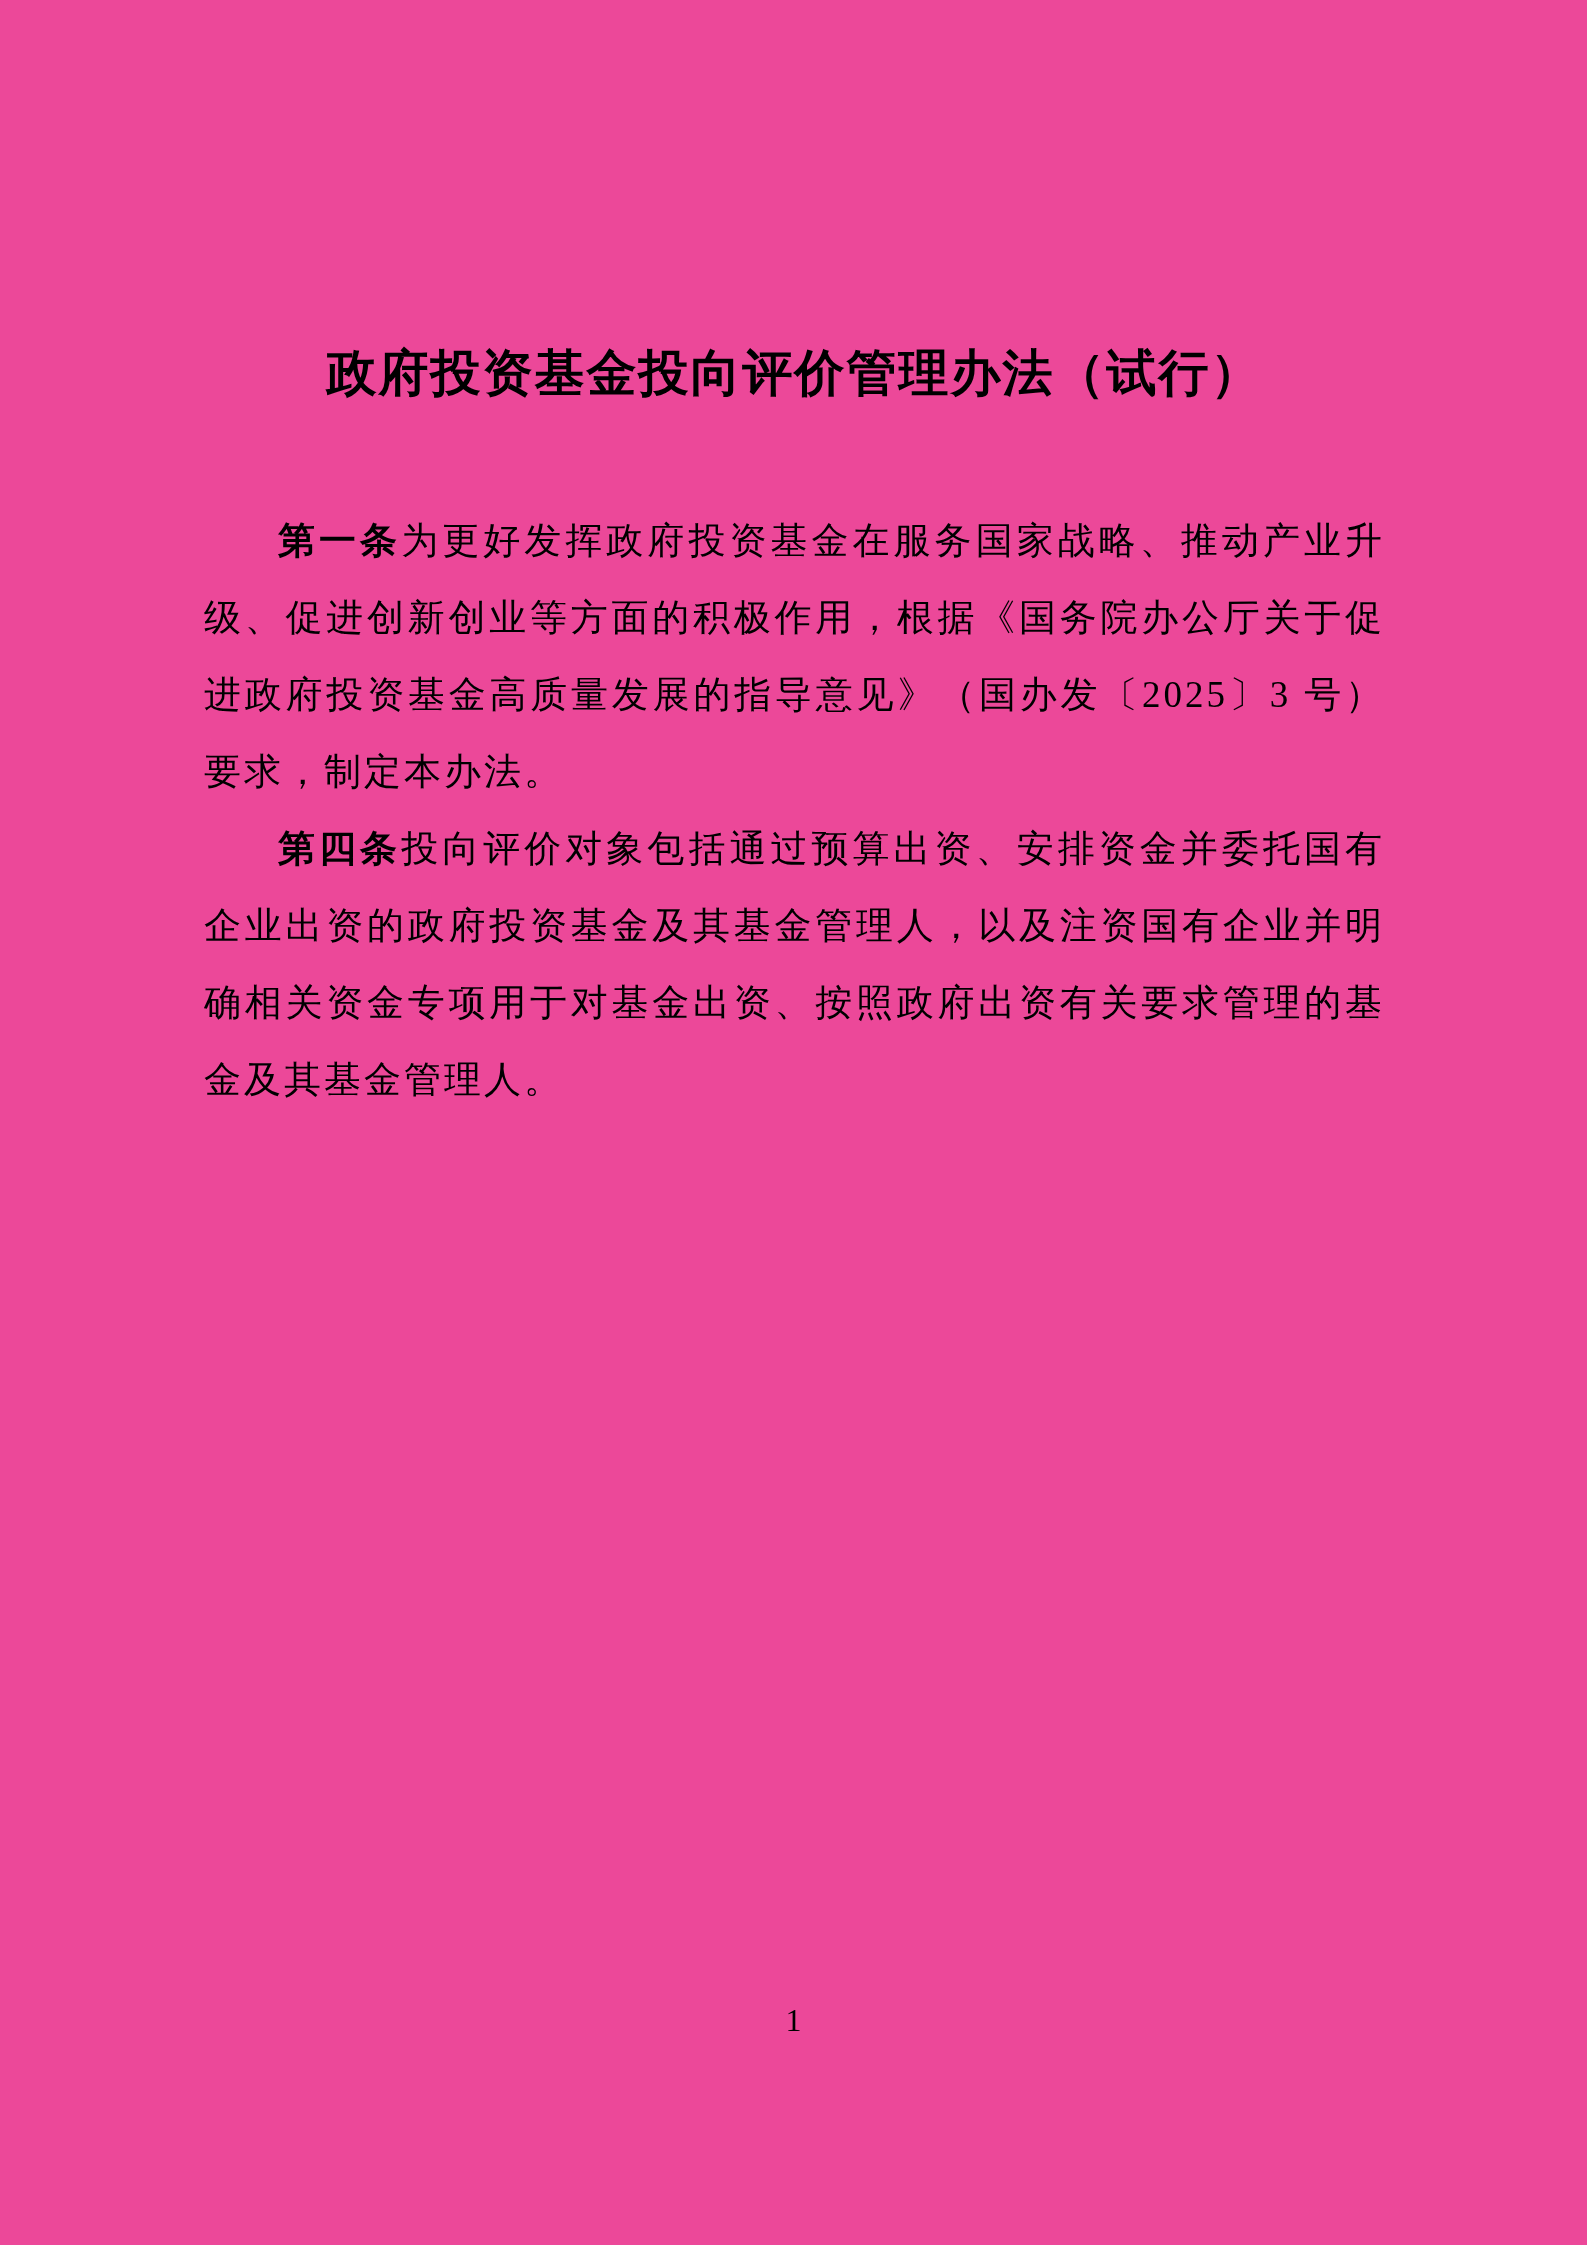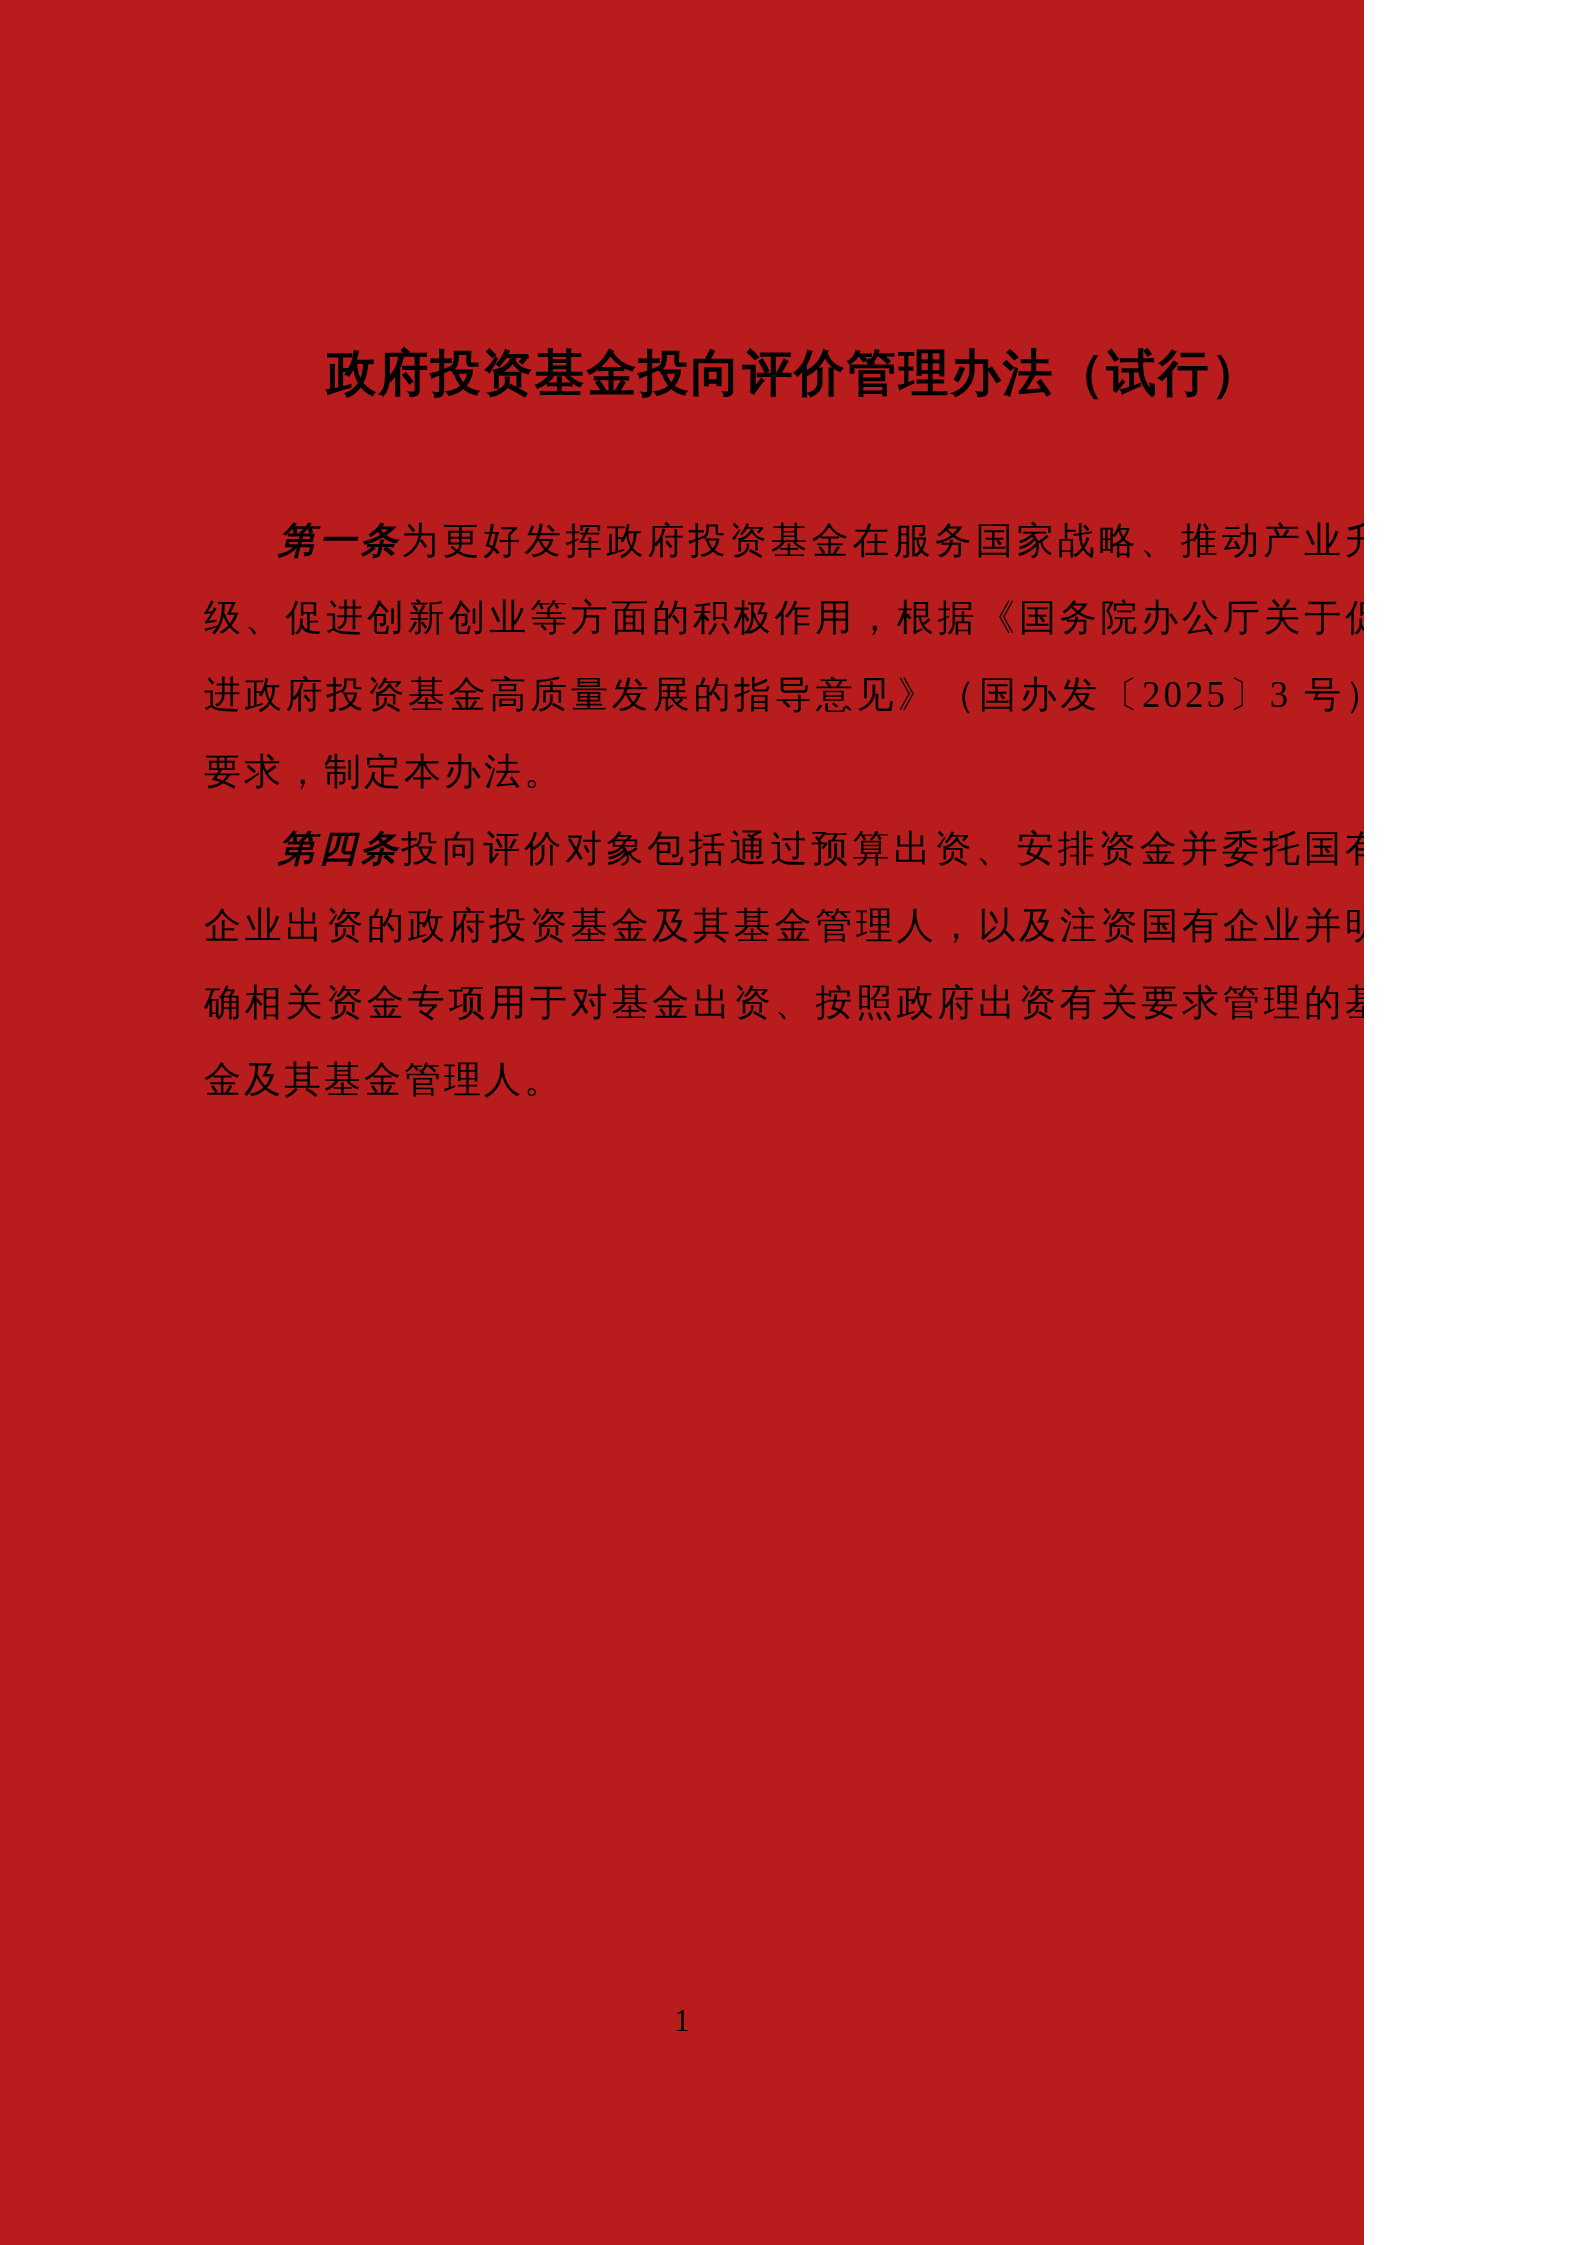--- a/index.html
+++ b/index.html
@@ -2,23 +2,23 @@
 <html><head>
 <meta charset="utf-8">
 <style>
   html, body {
     margin: 0;
     padding: 0;
     background: #ffffff;
   }
   .page {
     position: relative;
-    width: 1364px;
+    width: 1587px;
     height: 2245px;
-    background: #b91c1c;
+    background: #ec4899;
     color: #000000;
     font-family: "Liberation Serif", "DejaVu Serif", serif;
     overflow: hidden;
   }
   .doc {
     position: absolute;
     left: 204px;
     top: 338px;
     width: 1181px;
   }
@@ -42,21 +42,20 @@
     text-align-last: left;
     color: #000000;
   }
   .para {
     margin: 0;
     text-indent: 74px; 
   }
   .art-label {
     font-weight: bold;
     font-family: "Liberation Sans", "DejaVu Sans", sans-serif;
-    font-style: italic;
   }
   .page-number {
     position: absolute;
     left: 0;
     top: 2000px;
     width: 100%;
     text-align: center;
     font-size: 32px;
     line-height: 40px;
     letter-spacing: 0;

